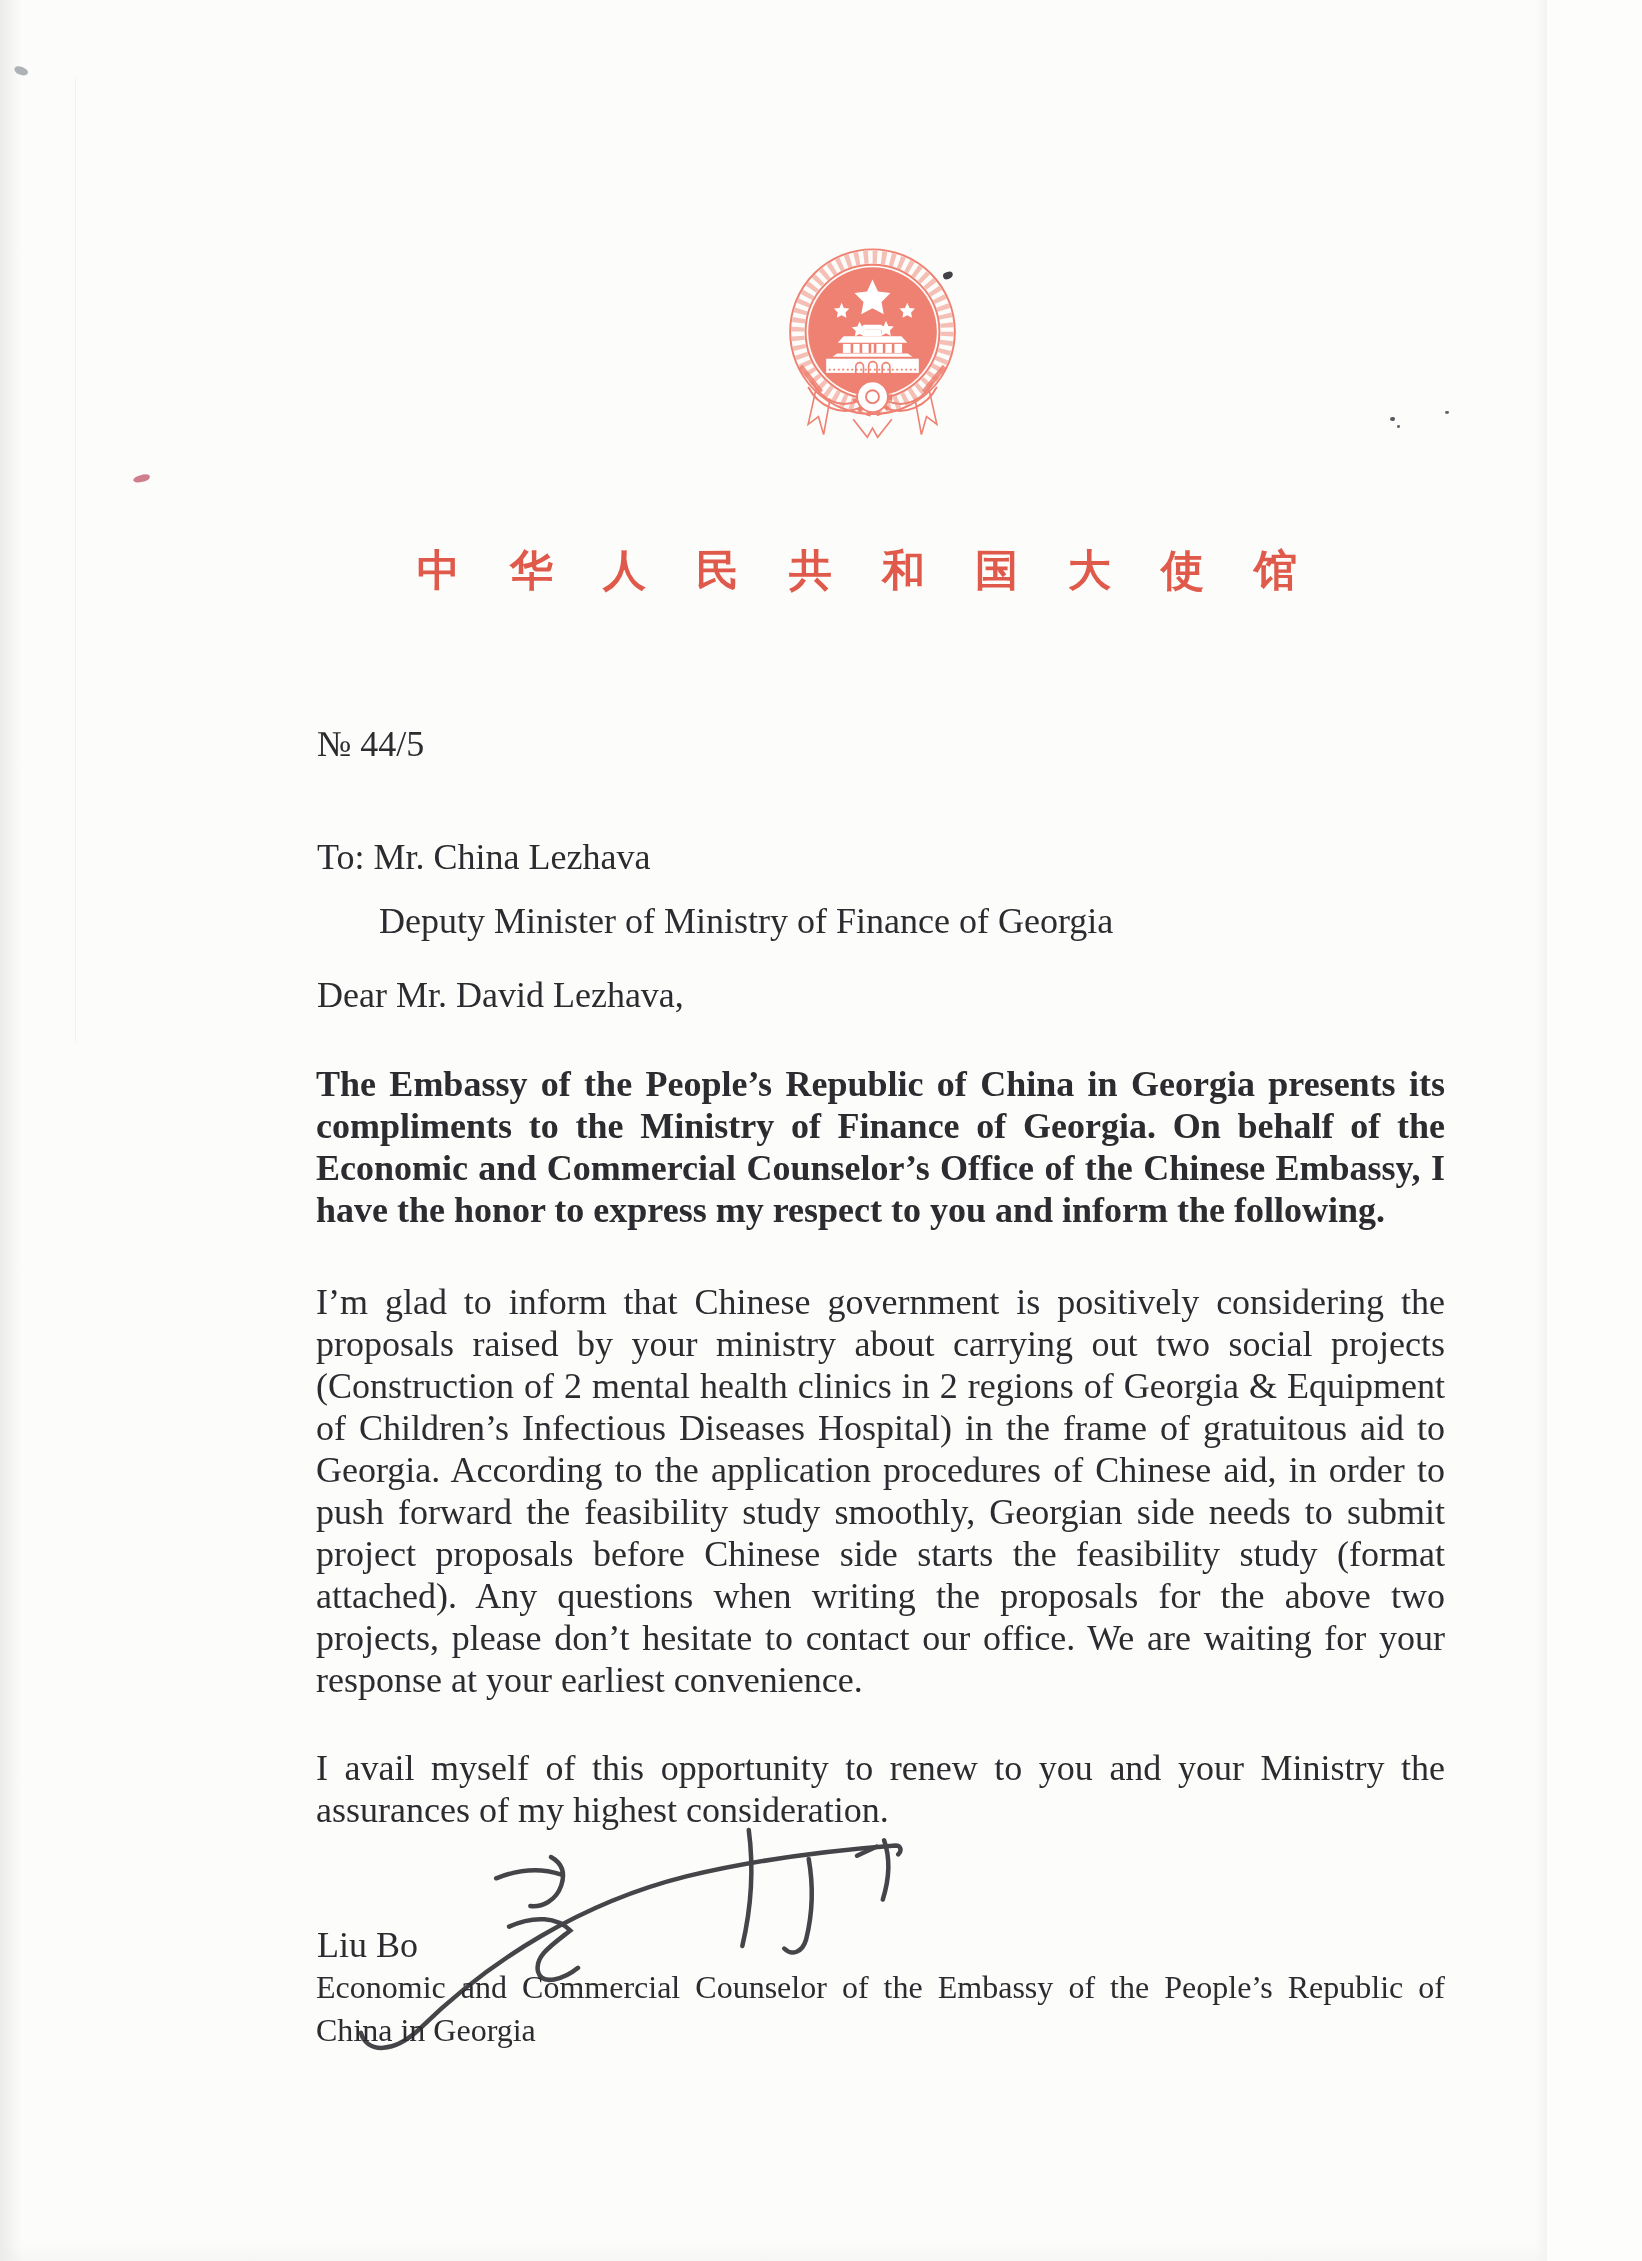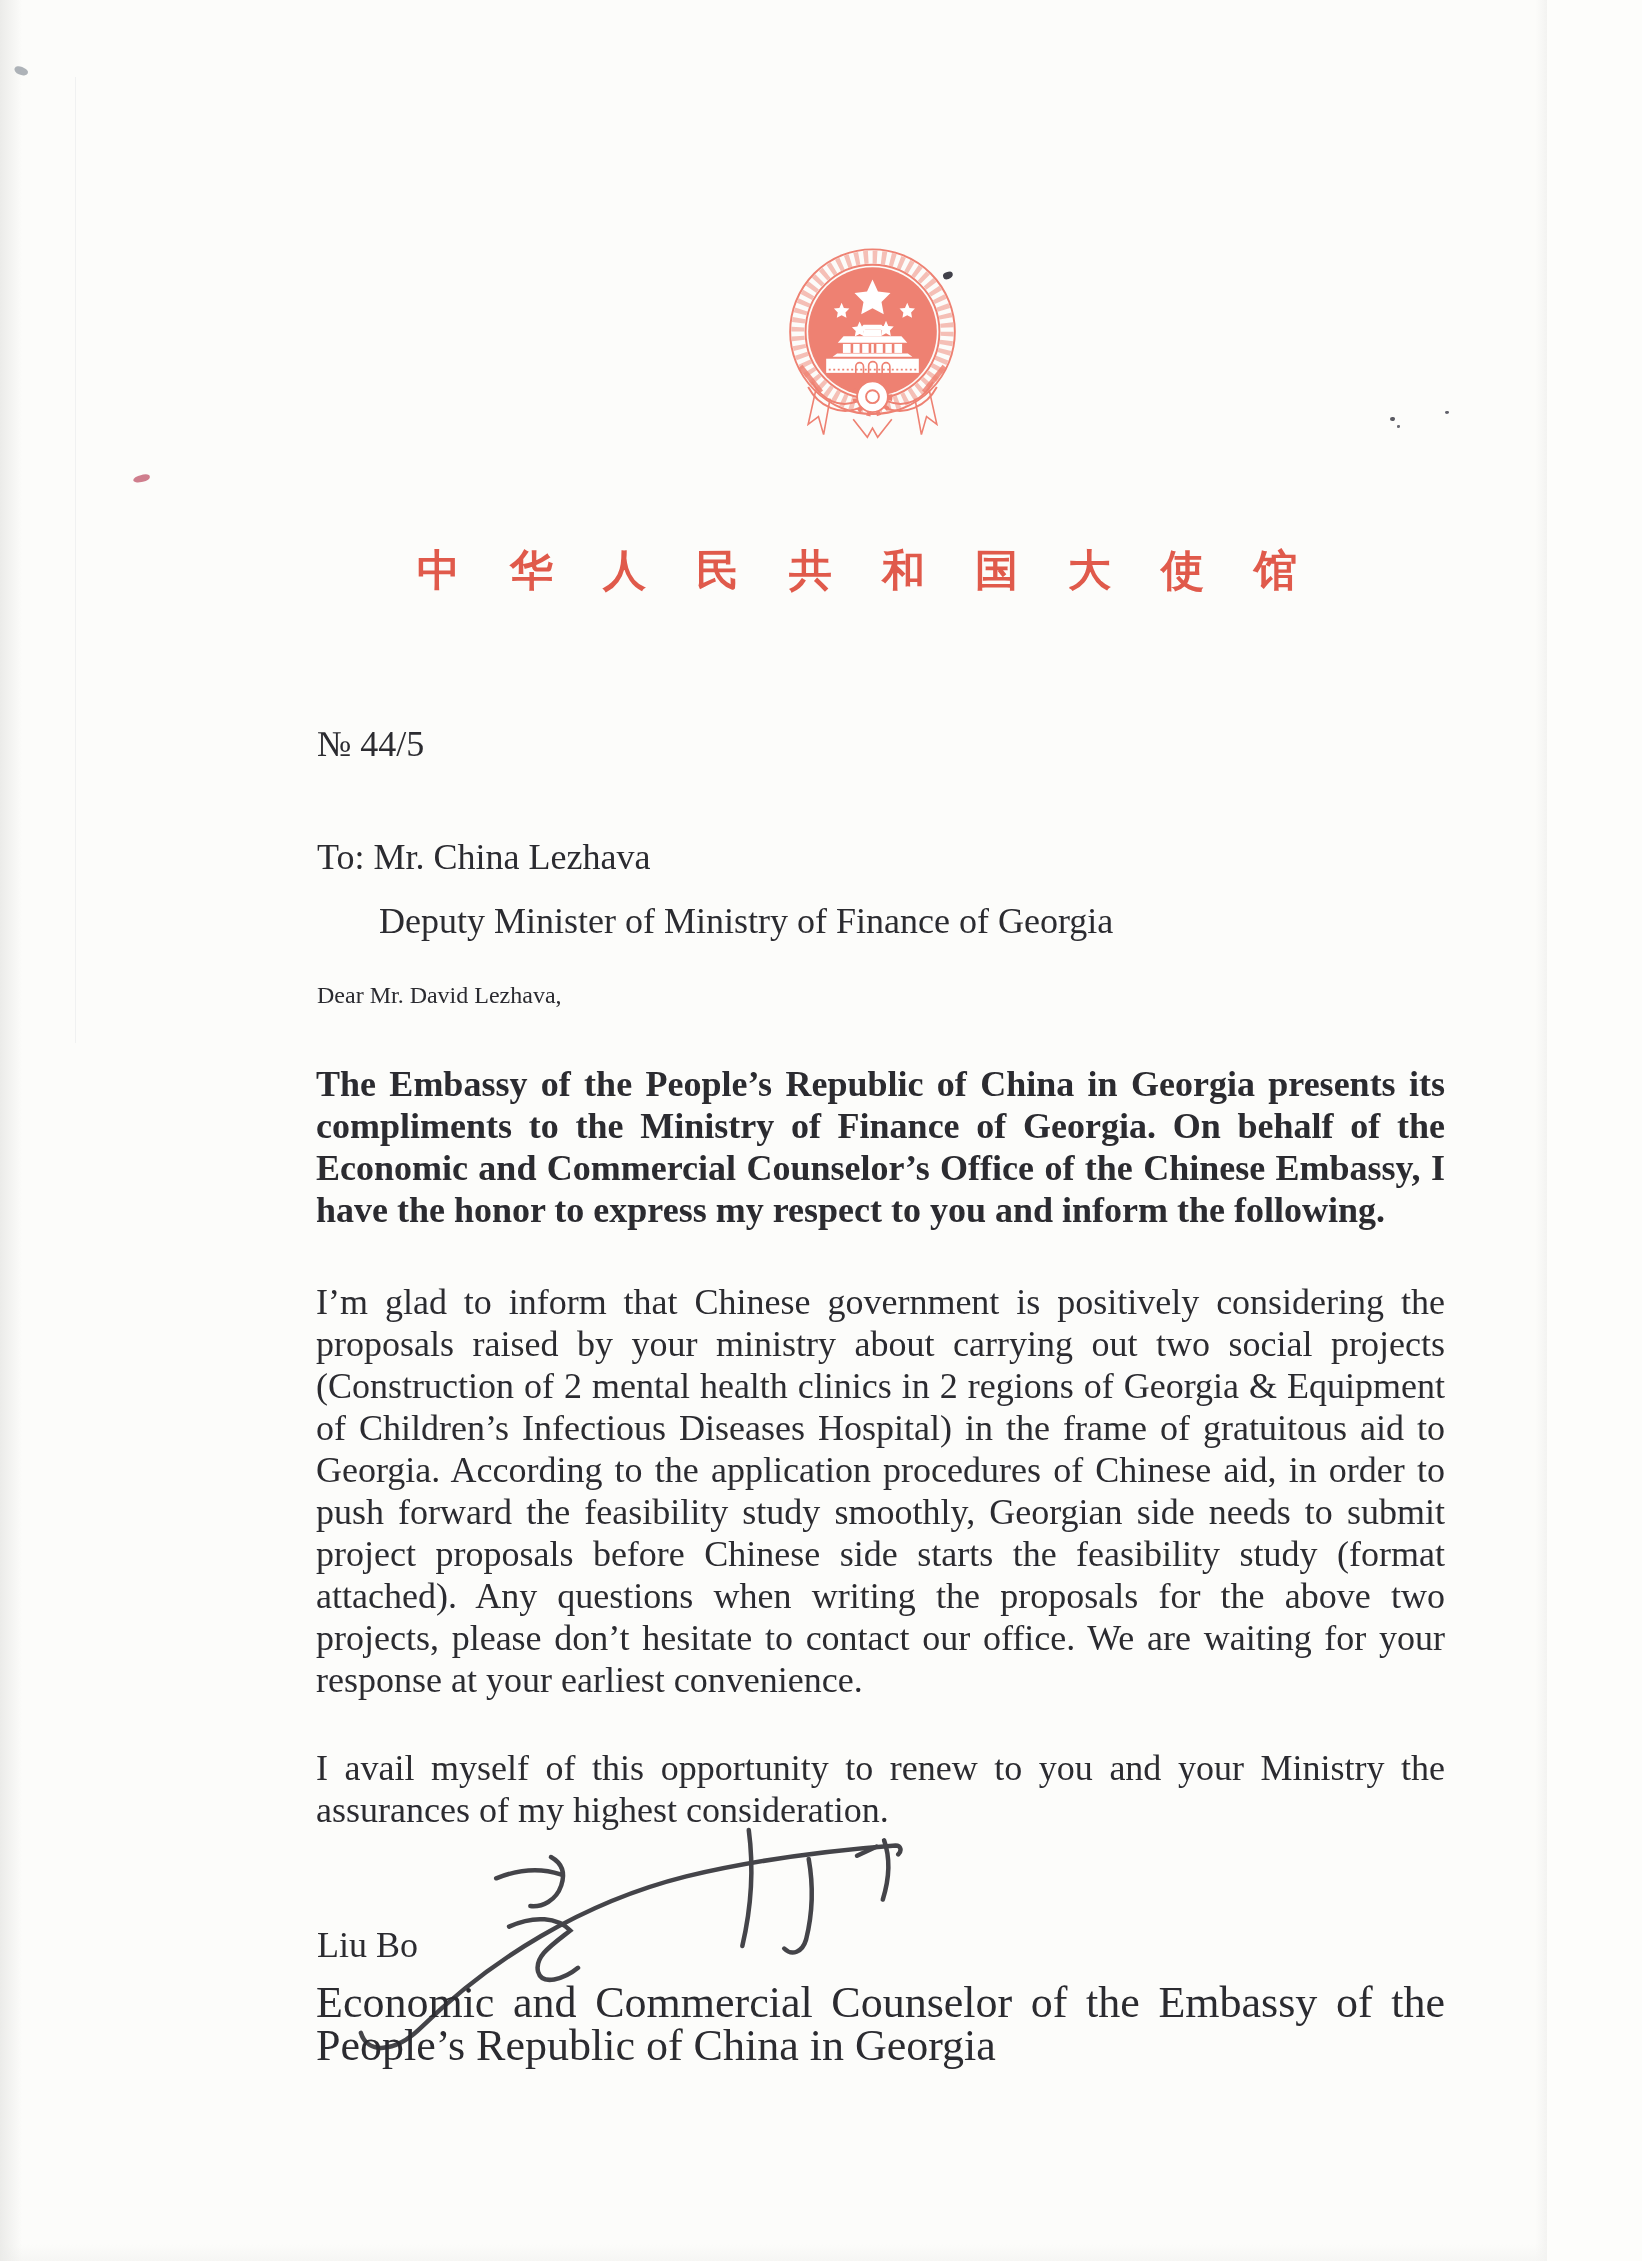--- a/index.html
+++ b/index.html
@@ -35,40 +35,39 @@
     position:absolute;left:317px;top:723px;
     font-size:36px;line-height:42px;
   }
   .to-block{
     position:absolute;left:317px;top:831px;
     font-size:36px;line-height:52px;
   }
   .to-block .indent{padding-left:62px;margin-top:12px;}
   .salutation{
     position:absolute;left:317px;top:974px;
-    font-size:24px;line-height:42px;
+    font-size:36px;line-height:42px;
   }
   .para{
     position:absolute;left:316px;width:1129px;
     font-size:36px;line-height:42px;
     text-align:justify;
   }
   .para-1{top:1063px;font-weight:bold;}
   .para-2{top:1281px;}
   .para-3{top:1747px;}
   .sig-svg{position:absolute;left:348px;top:1817px;width:567px;height:245px;}
   .signer-name{
     position:absolute;left:317px;top:1924px;
     font-size:36px;line-height:42px;
   }
   .signer-title{
     position:absolute;left:316px;top:1966px;width:1129px;
-    font-size:44px;line-height:43px;
+    font-size:32px;line-height:43px;
     text-align:justify;
-    margin-top:15px;
   }
   
   .speck{position:absolute;border-radius:50% 40% 60% 50%;}
   .speck-fly{left:943px;top:272px;width:10.3px;height:7px;background:#41414a;transform:rotate(-18deg);}
   .speck-a{left:1390px;top:417px;width:4.5px;height:3.9px;background:#5a5a62;}
   .speck-a2{left:1397px;top:425px;width:3.2px;height:2.6px;background:#6a6a72;}
   .speck-b{left:1445px;top:411px;width:3.9px;height:3.2px;background:#60606a;}
   .speck-red{left:133px;top:475px;width:17px;height:7px;background:#c05468;opacity:.75;transform:rotate(-12deg);border-radius:60% 40% 50% 50%;}
   .speck-corner{left:14px;top:67px;width:14px;height:8.4px;background:#9aa0a8;opacity:.8;transform:rotate(25deg);}
 </style>

